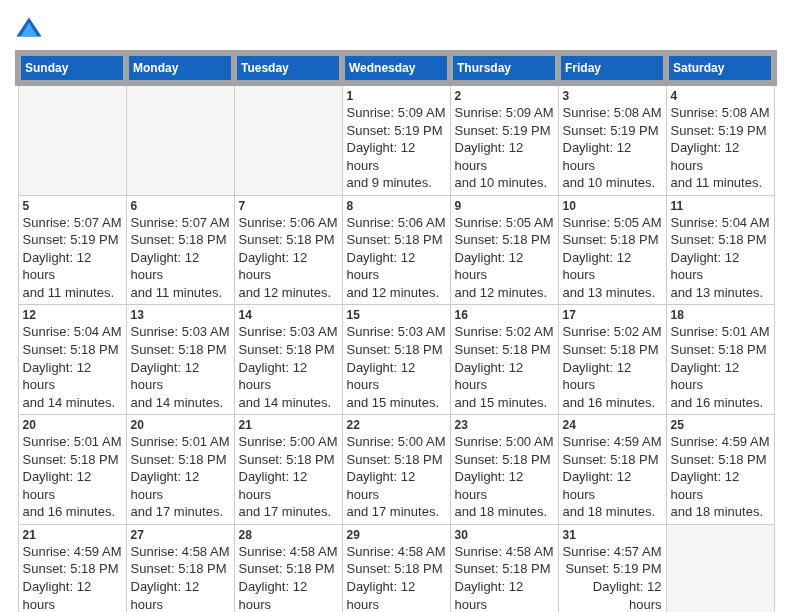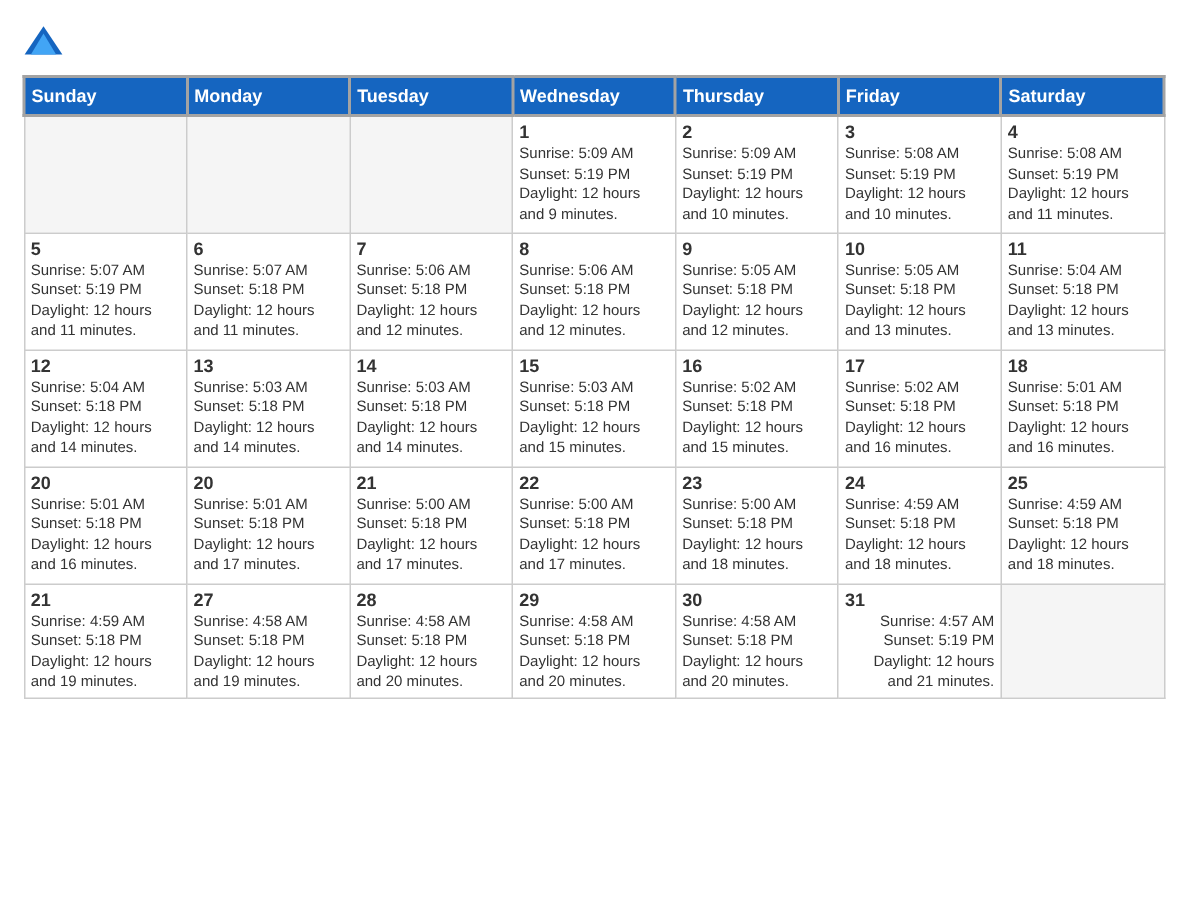--- a/index.html
+++ b/index.html
@@ -62,21 +62,21 @@
       width: 100%;
       border-collapse: collapse;
     }
     .calendar th {
       background-color: #1565c0;
       color: #fff;
       font-size: 12px;
       font-weight: bold;
       padding: 5px 4px;
       text-align: left;
-      border: 2px solid #a3a3a3;
+      border: 6px solid #a3a3a3;
     }
     .calendar td {
       border: 1px solid #ccc;
       vertical-align: top;
       padding: 3px 4px;
       width: calc(100% / 7);
       height: 78px;
       font-size: 10px;
       color: #333;
       background: #fff;
@@ -84,21 +84,21 @@
     .calendar td.empty {
       background: #f5f5f5;
     }
     .day-number {
       font-size: 12px;
       font-weight: bold;
       display: block;
       margin-bottom: 1px;
     }
     .day-info {
-      font-size: 10px;
+      font-size: 13px;
       line-height: 1.35;
       color: #333;
     }
     .last-row td {
       height: 70px;
     }
   </style>
 </head>
 <body>
 

